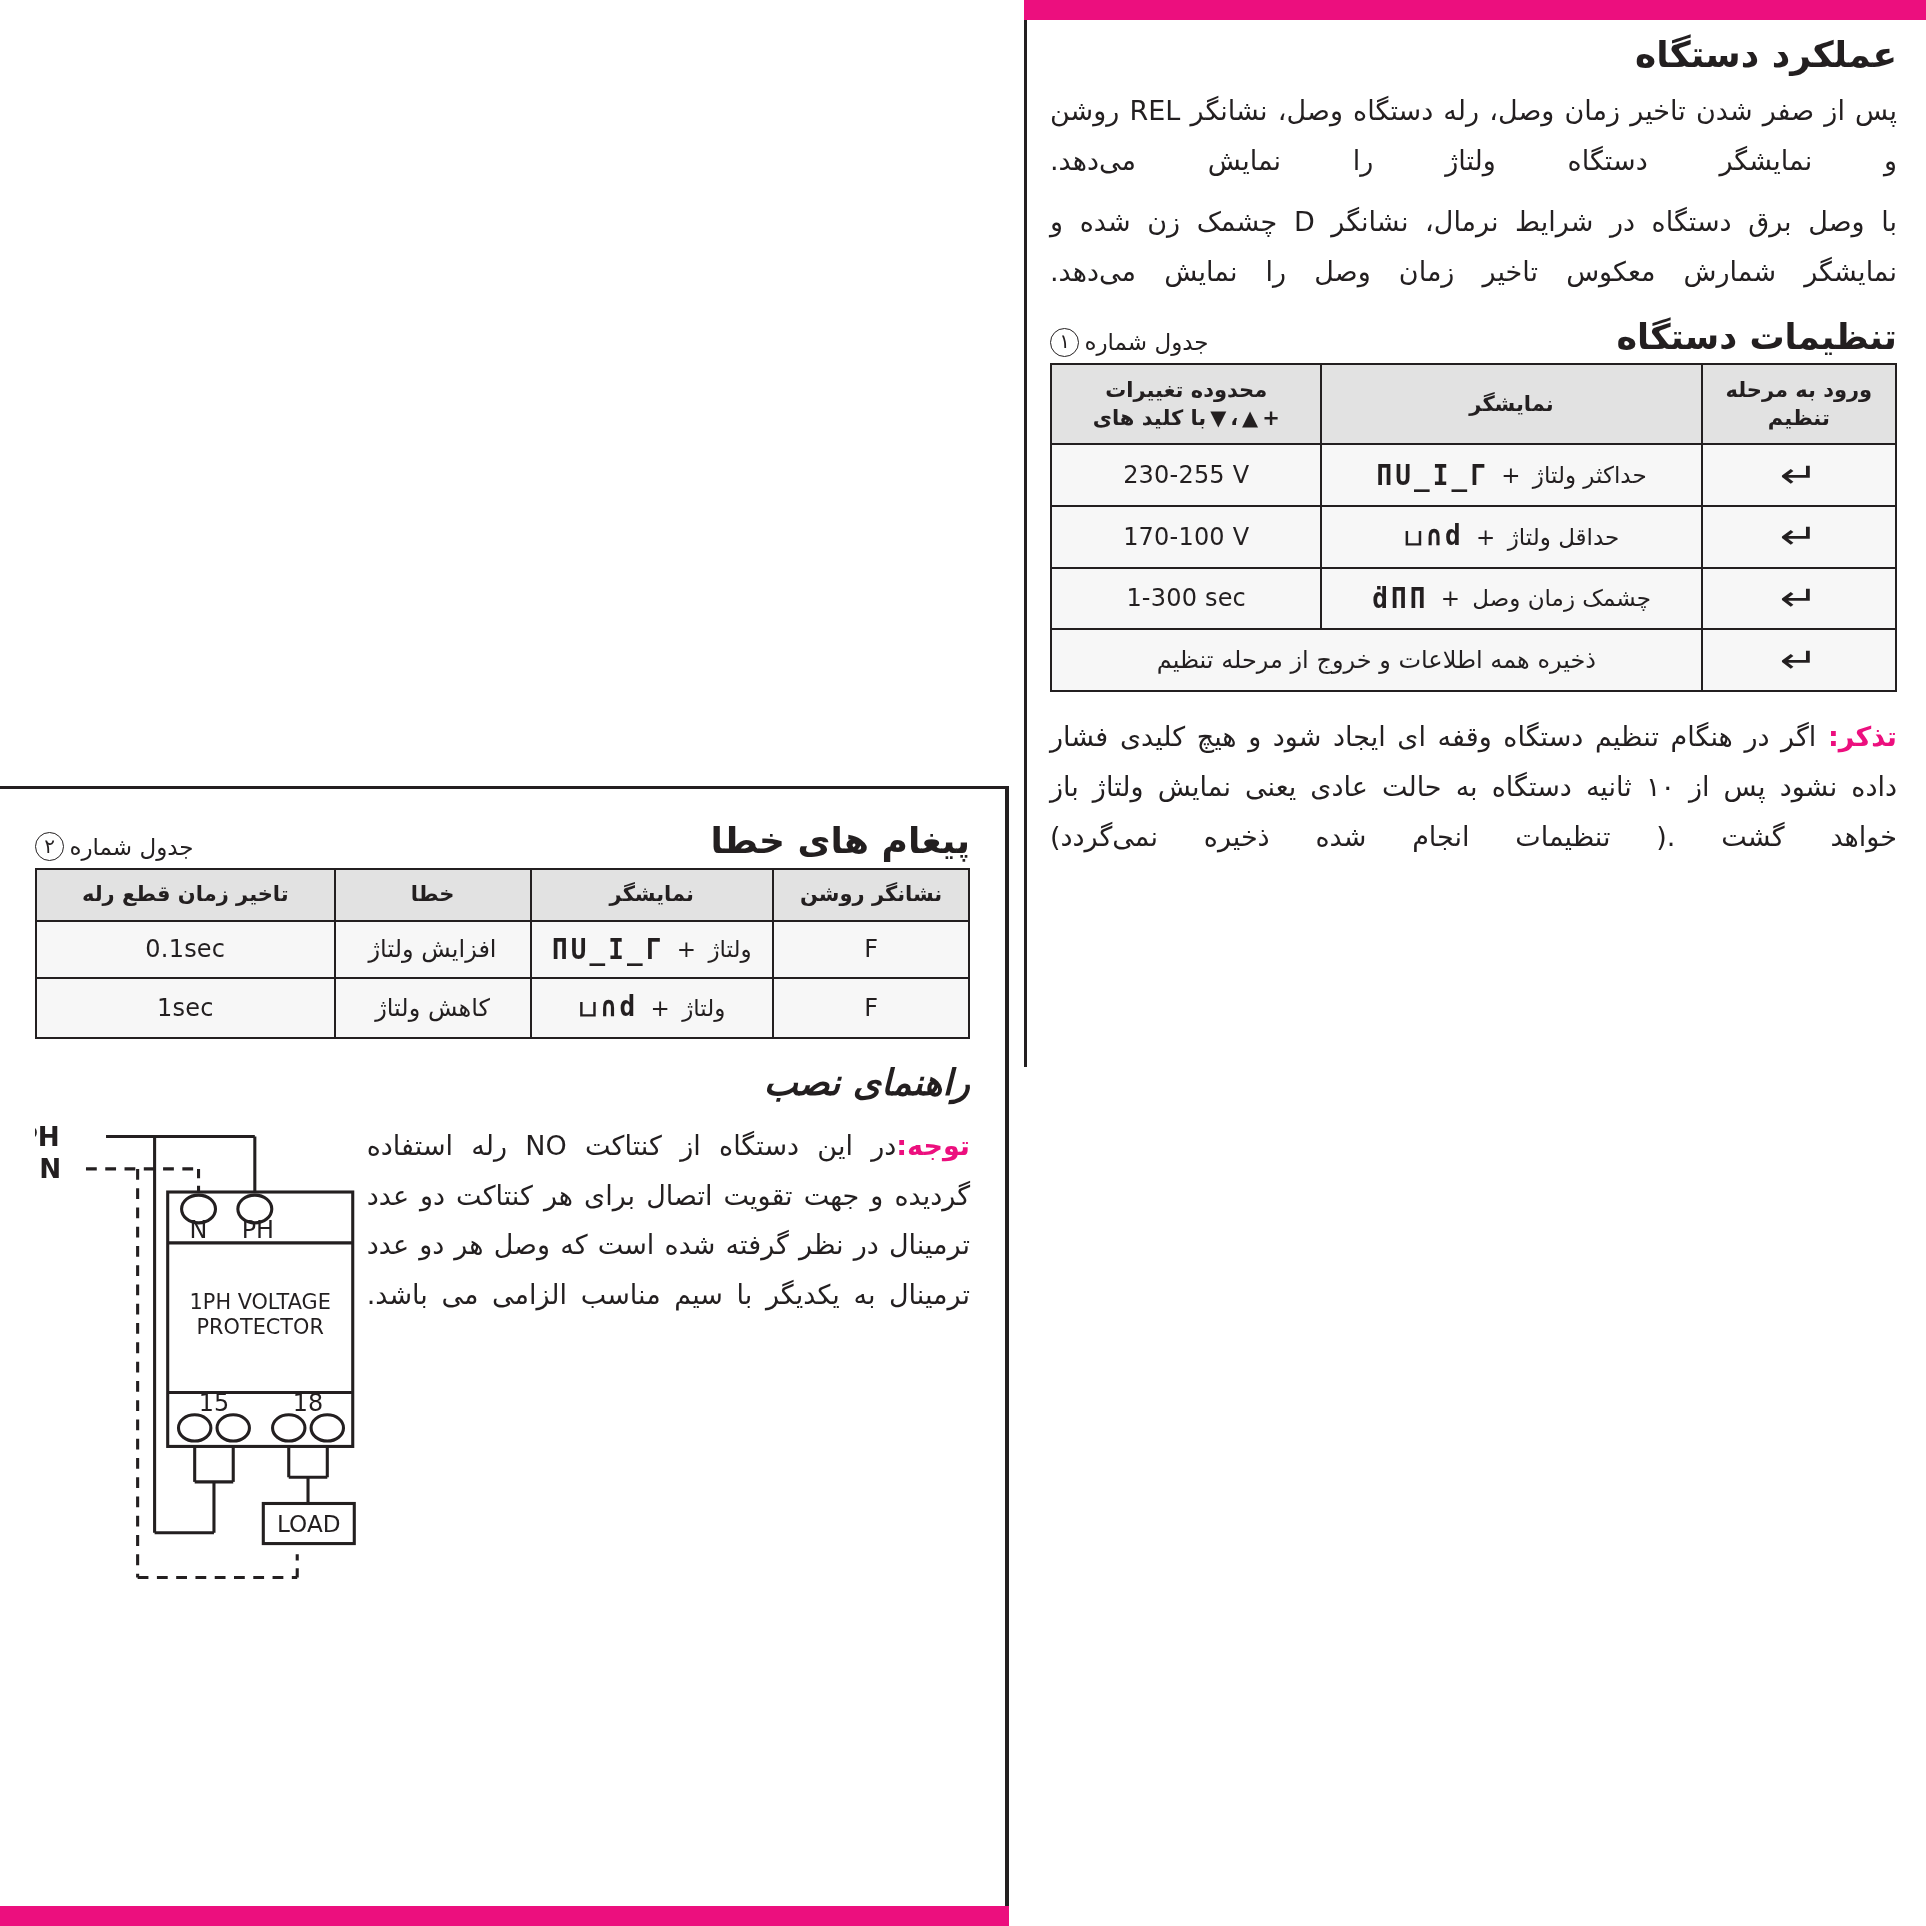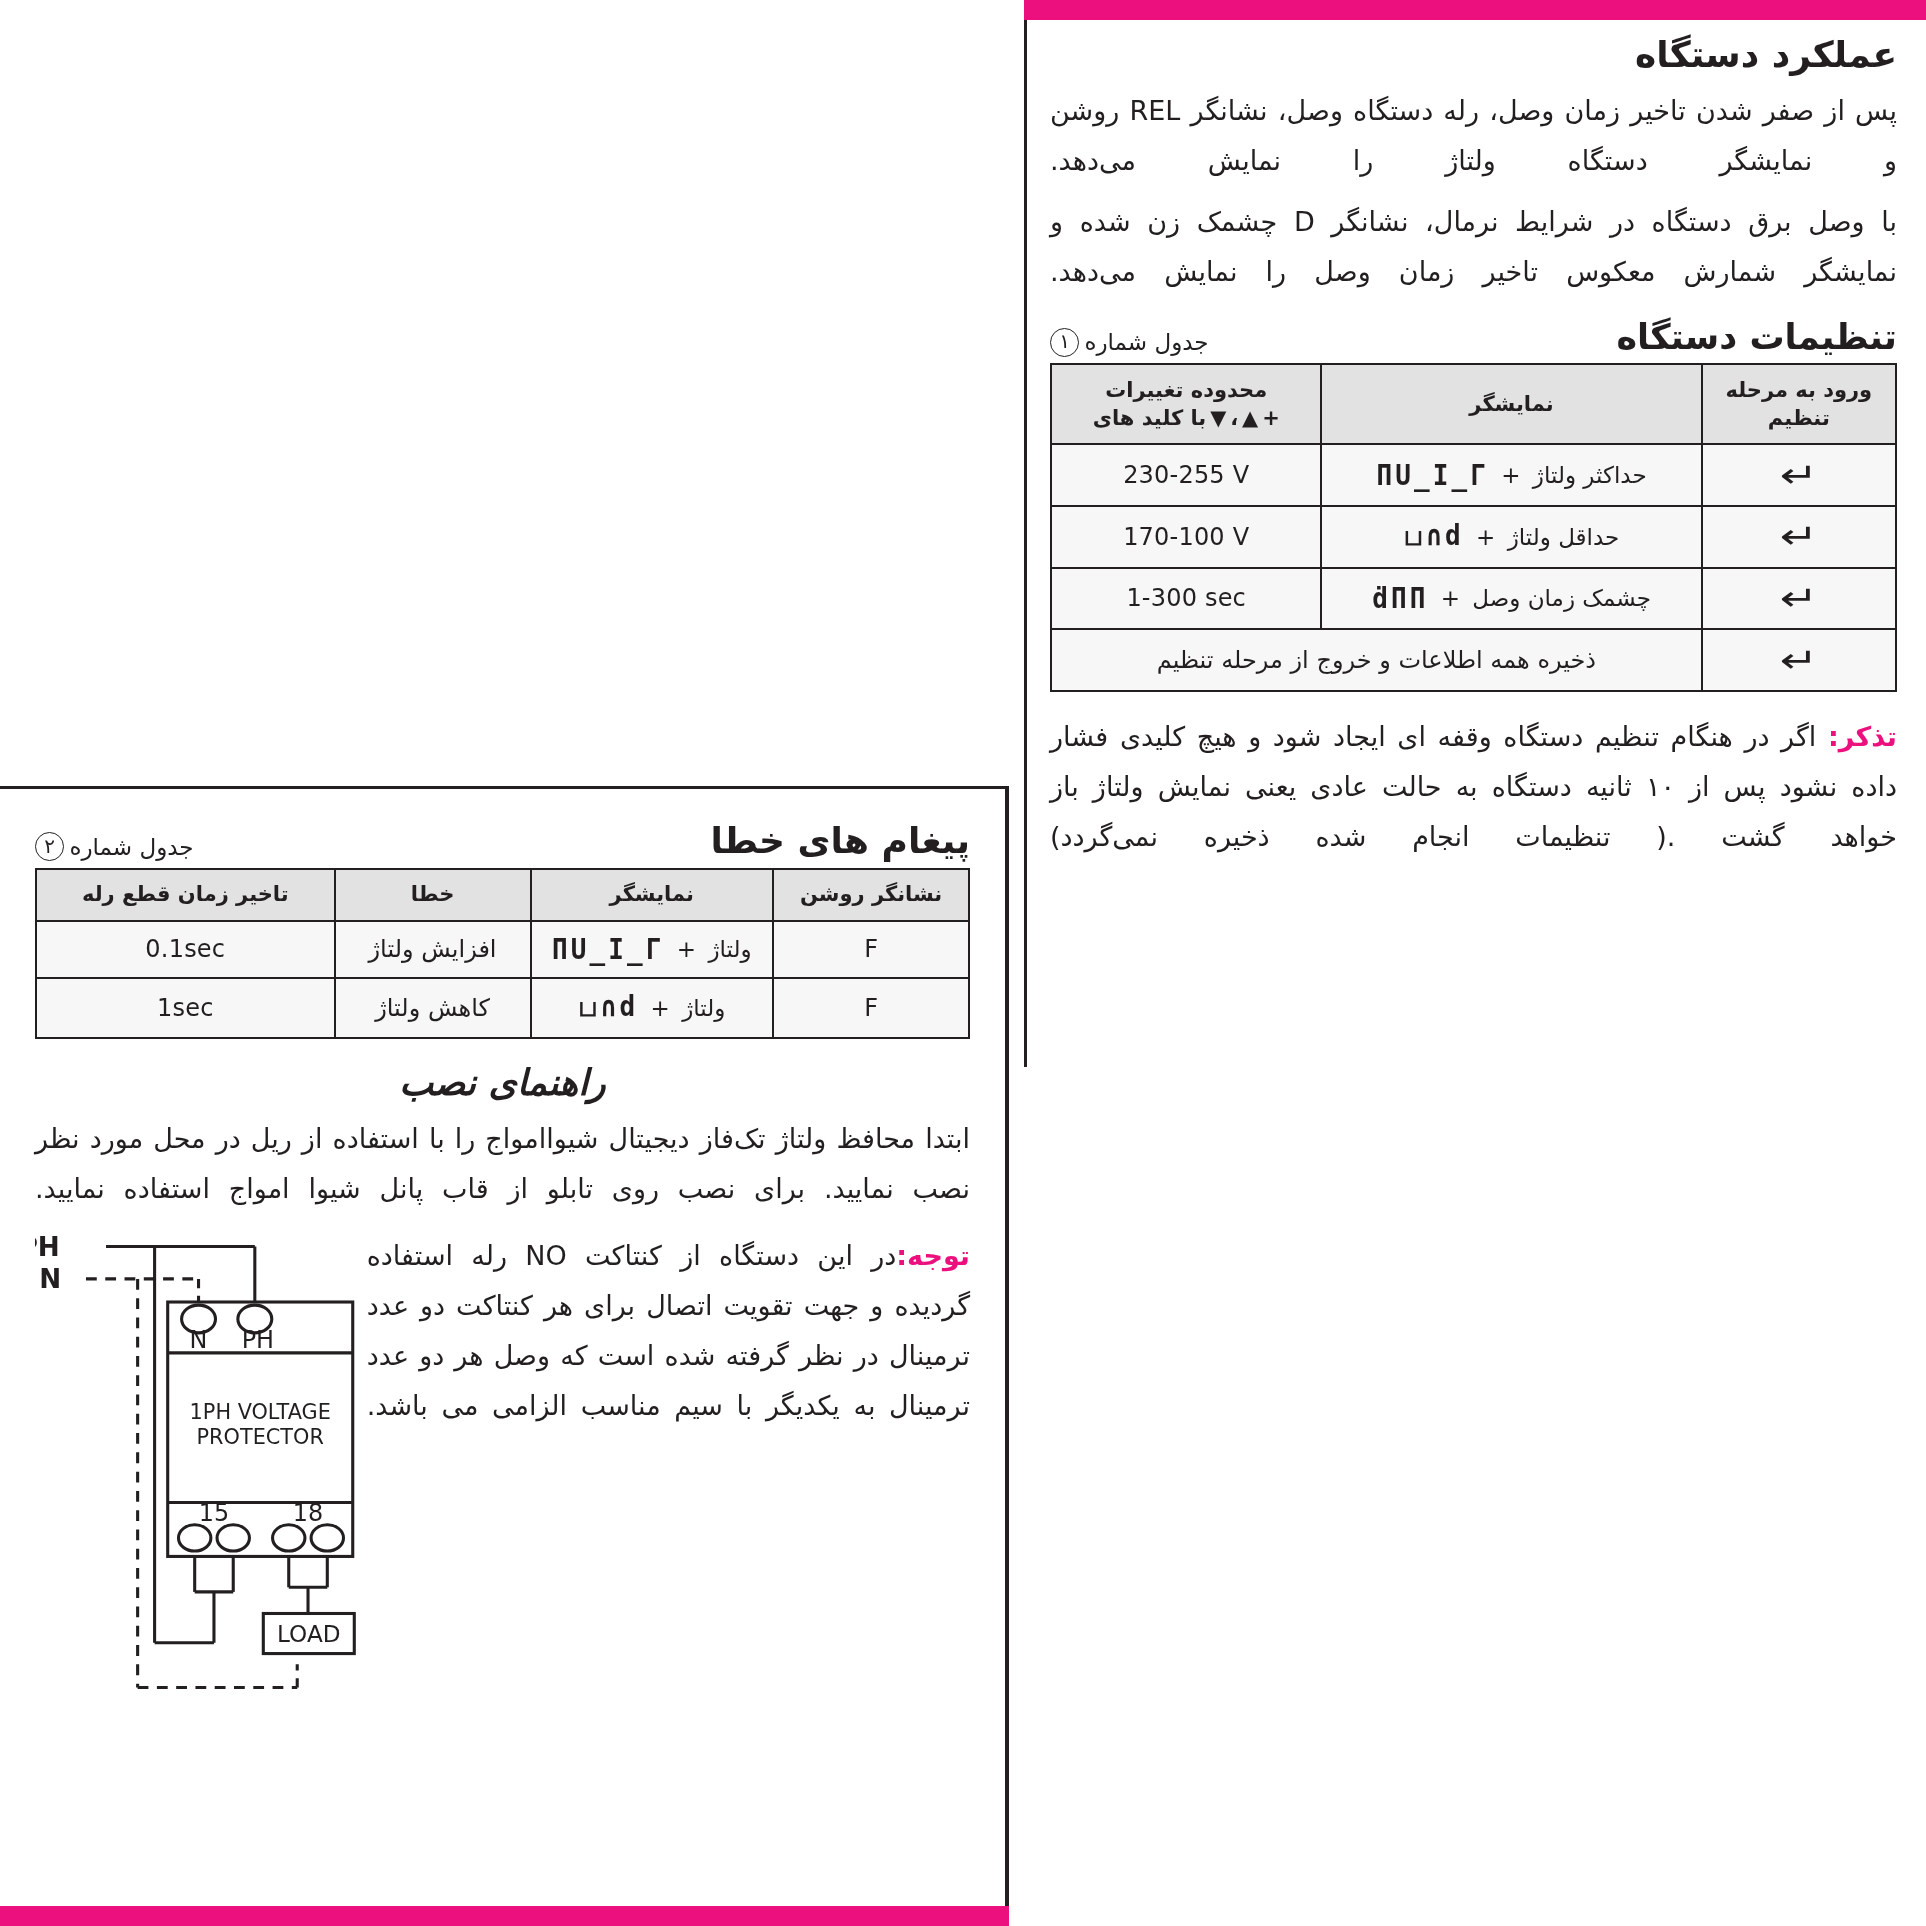--- a/index.html
+++ b/index.html
@@ -69,21 +69,21 @@
 
   
   h2.section-title {
     font-size: 36px;
     font-weight: 700;
     color: #231f20;
     text-align: right;
     letter-spacing: -0.4px;
     line-height: 1.15;
   }
-  h2.section-title.left-title { text-align: center; }
+  h2.section-title.left-title { text-align: right; }
 
   p.body-par {
     font-size: 27px;
     line-height: 1.85;
     color: #231f20;
     text-align: justify;
     text-align-last: left;
     direction: rtl;
     margin-top: 10.8px;
   }
@@ -377,21 +377,20 @@
               </span>
             </td>
             <td class="cell-white">کاهش ولتاژ</td>
             <td class="cell-white range-cell">1sec</td>
           </tr>
         </tbody>
       </table>
 
       <h2 class="section-title left-title" style="margin-top:23px;font-style:italic;">راهنمای نصب</h2>
 
-      <p class="body-par justified-both">ابتدا محافظ ولتاژ تک‌فاز دیجیتال شیوا‌امواج را با استفاده از ریل در محل مورد نظر  نصب نمایید.  برای نصب روی تابلو از قاب پانل شیوا امواج استفاده نمایید.</p>
 
       <div id="install-bottom">
 
         <div id="install-note">
           <p>
             <span class="note-label">توجه:</span><span>در این دستگاه از کنتاکت</span>
             <span class="ltr-inline">NO</span>
             <span>رله استفاده گردیده و جهت تقویت اتصال برای هر کنتاکت دو عدد ترمینال در نظر گرفته شده است که وصل هر دو عدد ترمینال به یکدیگر با سیم مناسب  الزامی  می باشد.</span>
           </p>
         </div>

